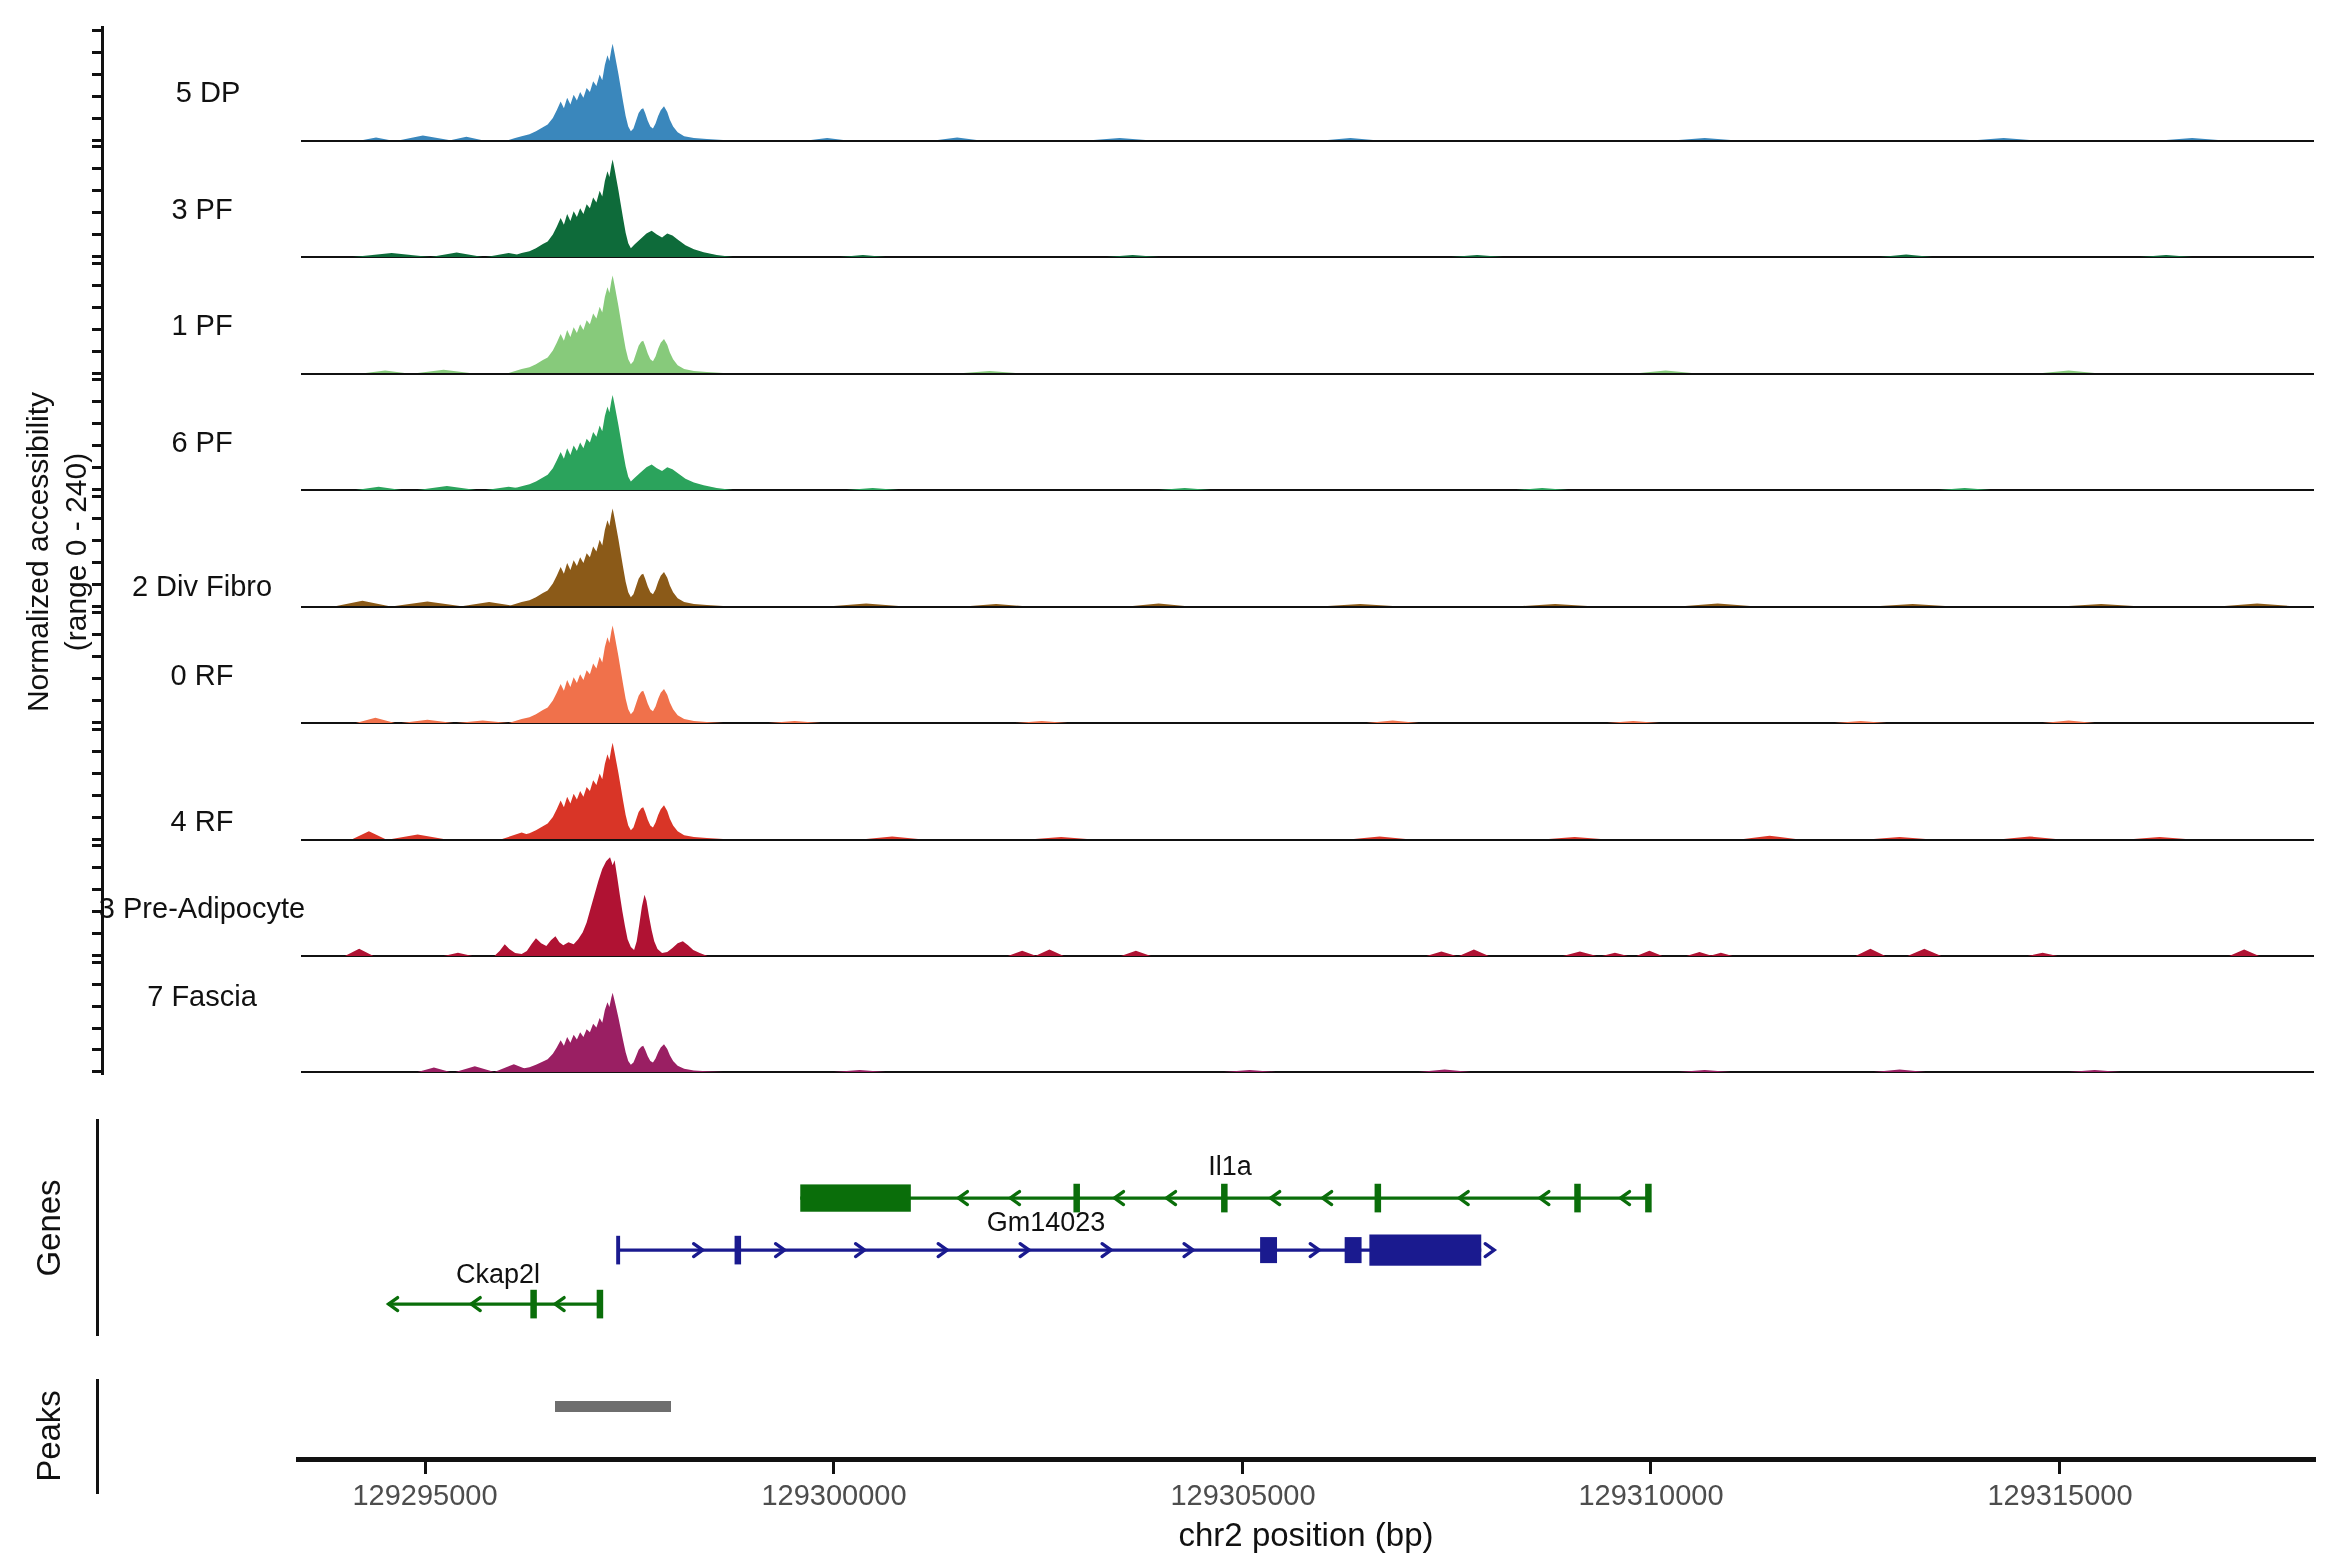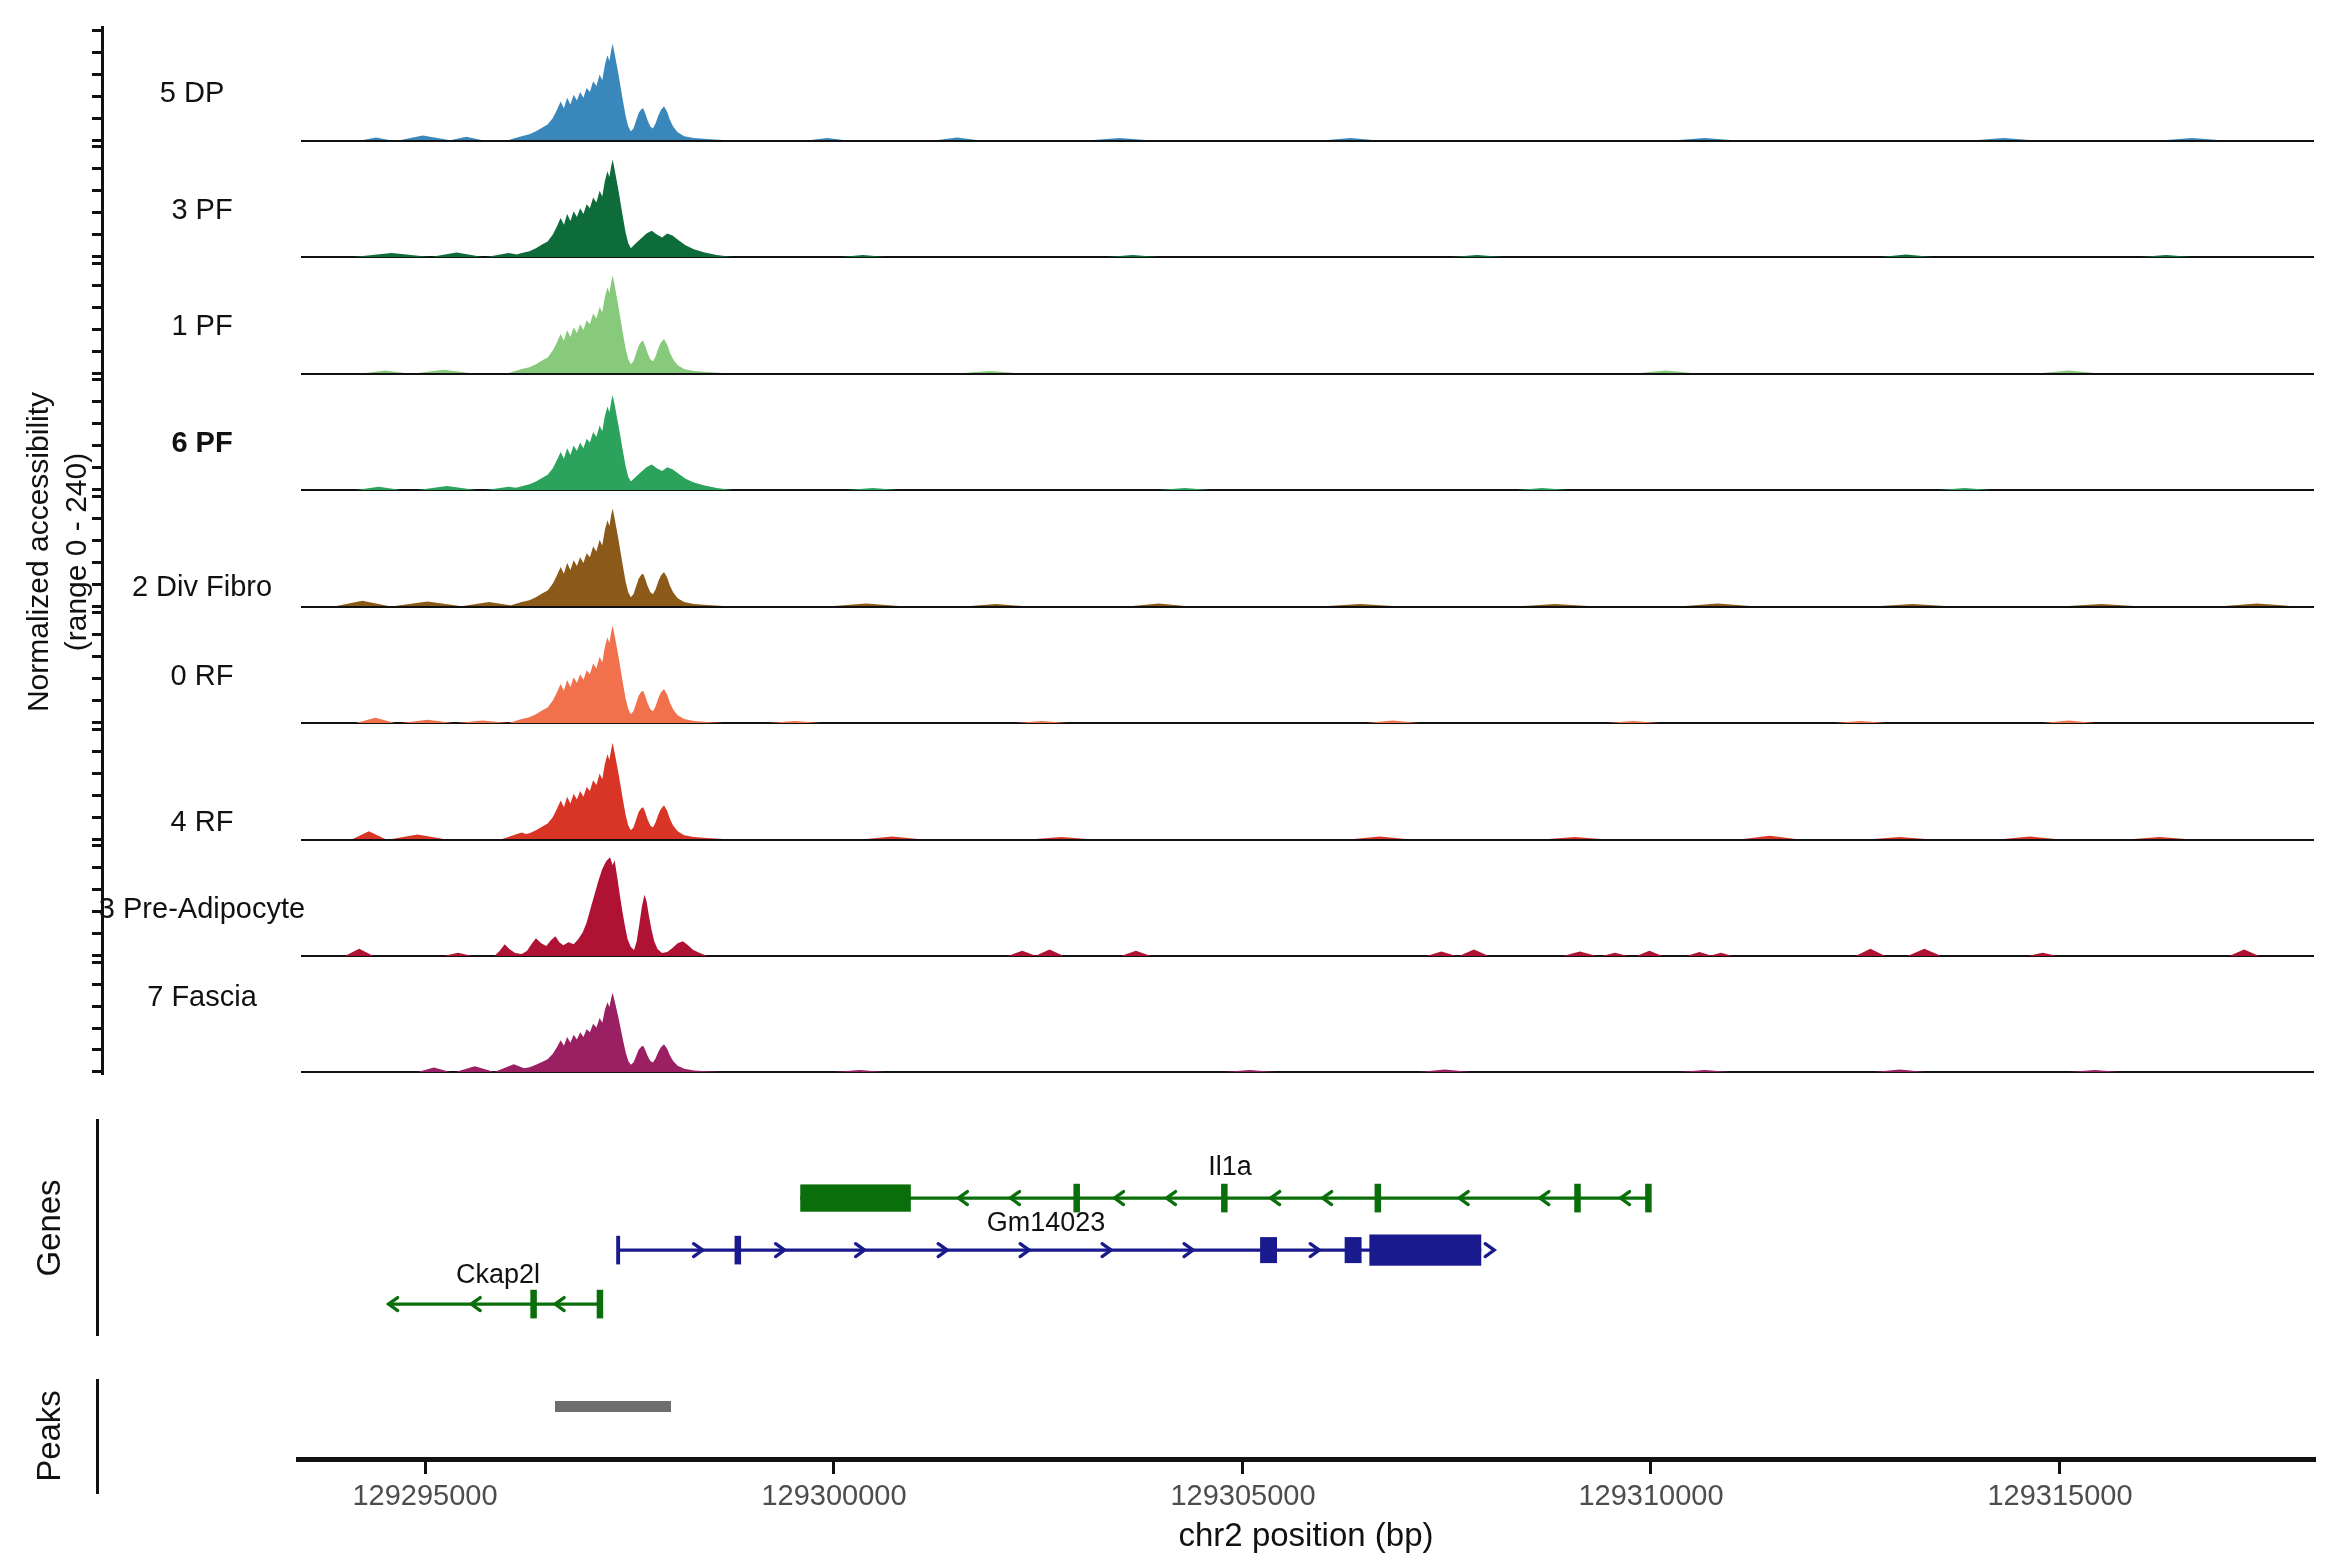--- a/index.html
+++ b/index.html
@@ -83,36 +83,36 @@
       <div class="ytick" style="left:92px;top:866px;width:9px;height:3.3px;"></div>
       <div class="ytick" style="left:92px;top:844px;width:9px;height:3.3px;"></div>
       <div class="ytick" style="left:92px;top:1070px;width:9px;height:3.3px;"></div>
       <div class="ytick" style="left:92px;top:1048px;width:9px;height:3.3px;"></div>
       <div class="ytick" style="left:92px;top:1027px;width:9px;height:3.3px;"></div>
       <div class="ytick" style="left:92px;top:1005px;width:9px;height:3.3px;"></div>
       <div class="ytick" style="left:92px;top:983px;width:9px;height:3.3px;"></div>
       <div class="ytick" style="left:92px;top:961px;width:9px;height:3.3px;"></div>
       <div class="bracket" style="left:96px;top:1119px;width:3.3px;height:217px;"></div>
       <div class="bracket" style="left:96px;top:1379px;width:3.3px;height:115px;"></div>
-      <div class="track-label" style="left:192px;top:92px;">5 DP</div>
+      <div class="track-label" style="left:208px;top:92px;">5 DP</div>
       <div class="baseline" style="left:301px;top:140px;width:2013px;height:2px;"></div>
       <svg class="layer" width="2013" height="117" viewBox="0 0 3094 180" style="left:301px;top:23.4px;">
         <path d="M 318 180 L 318.0 180.0 L 328.0 177.0 L 338.0 174.1 L 350.0 171.1 L 360.0 166.7 L 370.0 160.8 L 378.0 156.3 L 386.0 146.0 L 392.0 134.1 L 398.0 120.8 L 403.0 131.2 L 408.0 114.9 L 413.0 125.2 L 418.0 110.4 L 423.0 119.3 L 428.0 106.0 L 433.0 114.9 L 438.0 100.1 L 443.0 106.0 L 448.0 89.7 L 453.0 97.1 L 458.0 79.4 L 462.0 88.2 L 466.0 64.6 L 470.0 49.8 L 473.0 58.6 L 476.0 40.9 L 478.0 32.0 L 481.0 46.8 L 484.0 63.1 L 487.0 79.4 L 490.0 97.1 L 494.0 120.8 L 498.0 143.0 L 502.0 159.3 L 506.0 166.7 L 510.0 162.2 L 514.0 150.4 L 518.0 138.6 L 522.0 132.6 L 525.0 131.2 L 528.0 138.6 L 532.0 150.4 L 536.0 159.3 L 540.0 162.2 L 544.0 154.8 L 548.0 143.0 L 552.0 134.1 L 557.0 128.2 L 562.0 137.1 L 566.0 148.9 L 571.0 159.3 L 578.0 168.2 L 588.0 174.1 L 603.0 177.0 L 623.0 178.5 L 648.0 180.0 L 648 180 Z M 94 180 L 114 176 L 134 180 Z M 152 180 L 186 173 L 226 180 Z M 230 180 L 253 175 L 276 180 Z M 783 180 L 808 177 L 833 180 Z M 978 180 L 1008 176 L 1038 180 Z M 1218 180 L 1258 177 L 1298 180 Z M 1578 180 L 1613 177 L 1648 180 Z M 2118 180 L 2158 177 L 2198 180 Z M 2578 180 L 2618 177 L 2658 180 Z M 2868 180 L 2908 177 L 2948 180 Z" fill="#3A87BC"></path>
       </svg>
       <div class="track-label" style="left:202px;top:209px;">3 PF</div>
       <div class="baseline" style="left:301px;top:256px;width:2013px;height:2px;"></div>
       <svg class="layer" width="2013" height="117" viewBox="0 0 3094 180" style="left:301px;top:140px;">
         <path d="M 318 180 L 318.0 180.0 L 328.0 177.0 L 338.0 174.0 L 350.0 171.0 L 360.0 166.5 L 370.0 160.5 L 378.0 156.0 L 386.0 145.5 L 392.0 133.5 L 398.0 120.0 L 403.0 130.5 L 408.0 114.0 L 413.0 124.5 L 418.0 109.5 L 423.0 118.5 L 428.0 105.0 L 433.0 114.0 L 438.0 99.0 L 443.0 105.0 L 448.0 88.5 L 453.0 96.0 L 458.0 78.0 L 462.0 87.0 L 466.0 63.0 L 470.0 48.0 L 473.0 57.0 L 476.0 39.0 L 478.0 30.0 L 481.0 45.0 L 484.0 61.5 L 487.0 78.0 L 490.0 96.0 L 494.0 120.0 L 498.0 142.5 L 502.0 159.0 L 506.0 166.5 L 512.0 160.5 L 520.0 153.0 L 530.0 144.0 L 538.0 139.5 L 546.0 145.5 L 554.0 150.0 L 562.0 144.0 L 570.0 147.0 L 580.0 154.5 L 590.0 162.0 L 603.0 168.0 L 618.0 172.5 L 638.0 177.0 L 663.0 180.0 L 663 180 Z M 78 180 L 138 174 L 198 180 Z M 198 180 L 238 173 L 278 180 Z M 283 180 L 318 174 L 353 180 Z M 828 180 L 863 177 L 898 180 Z M 1238 180 L 1278 177 L 1318 180 Z M 1768 180 L 1808 177 L 1848 180 Z M 2428 180 L 2468 176 L 2508 180 Z M 2828 180 L 2868 177 L 2908 180 Z" fill="#0E6B3A"></path>
       </svg>
       <div class="track-label" style="left:202px;top:325px;">1 PF</div>
       <div class="baseline" style="left:301px;top:373px;width:2013px;height:2px;"></div>
       <svg class="layer" width="2013" height="117" viewBox="0 0 3094 180" style="left:301px;top:256px;">
         <path d="M 318 180 L 318.0 180.0 L 328.0 177.0 L 338.0 174.0 L 350.0 171.0 L 360.0 166.5 L 370.0 160.5 L 378.0 156.0 L 386.0 145.5 L 392.0 133.5 L 398.0 120.0 L 403.0 130.5 L 408.0 114.0 L 413.0 124.5 L 418.0 109.5 L 423.0 118.5 L 428.0 105.0 L 433.0 114.0 L 438.0 99.0 L 443.0 105.0 L 448.0 88.5 L 453.0 96.0 L 458.0 78.0 L 462.0 87.0 L 466.0 63.0 L 470.0 48.0 L 473.0 57.0 L 476.0 39.0 L 478.0 30.0 L 481.0 45.0 L 484.0 61.5 L 487.0 78.0 L 490.0 96.0 L 494.0 120.0 L 498.0 142.5 L 502.0 159.0 L 506.0 166.5 L 510.0 162.0 L 514.0 150.0 L 518.0 138.0 L 522.0 132.0 L 525.0 130.5 L 528.0 138.0 L 532.0 150.0 L 536.0 159.0 L 540.0 162.0 L 544.0 154.5 L 548.0 142.5 L 552.0 133.5 L 557.0 127.5 L 562.0 136.5 L 566.0 148.5 L 571.0 159.0 L 578.0 168.0 L 588.0 174.0 L 603.0 177.0 L 623.0 178.5 L 648.0 180.0 L 648 180 Z M 98 180 L 128 176 L 158 180 Z M 178 180 L 218 175 L 258 180 Z M 1018 180 L 1058 177 L 1098 180 Z M 2058 180 L 2098 176 L 2138 180 Z M 2678 180 L 2718 176 L 2758 180 Z" fill="#87CA7B"></path>
       </svg>
-      <div class="track-label" style="left:202px;top:442px;font-weight:bold;">6 PF</div>
+      <div class="track-label" style="left:202px;top:442px;">6 PF</div>
       <div class="baseline" style="left:301px;top:489px;width:2013px;height:2px;"></div>
       <svg class="layer" width="2013" height="117" viewBox="0 0 3094 180" style="left:301px;top:373px;">
         <path d="M 318 180 L 318.0 180.0 L 328.0 177.1 L 338.0 174.2 L 350.0 171.2 L 360.0 166.9 L 370.0 161.0 L 378.0 156.6 L 386.0 146.4 L 392.0 134.7 L 398.0 121.6 L 403.0 131.8 L 408.0 115.8 L 413.0 126.0 L 418.0 111.4 L 423.0 120.1 L 428.0 107.0 L 433.0 115.8 L 438.0 101.2 L 443.0 107.0 L 448.0 90.9 L 453.0 98.2 L 458.0 80.7 L 462.0 89.5 L 466.0 66.1 L 470.0 51.5 L 473.0 60.3 L 476.0 42.8 L 478.0 34.0 L 481.0 48.6 L 484.0 64.7 L 487.0 80.7 L 490.0 98.2 L 494.0 121.6 L 498.0 143.5 L 502.0 159.6 L 506.0 166.9 L 512.0 161.0 L 520.0 153.7 L 530.0 145.0 L 538.0 140.6 L 546.0 146.4 L 554.0 150.8 L 562.0 145.0 L 570.0 147.9 L 580.0 155.2 L 590.0 162.5 L 603.0 168.3 L 618.0 172.7 L 638.0 177.1 L 663.0 180.0 L 663 180 Z M 83 180 L 118 175 L 153 180 Z M 178 180 L 223 174 L 268 180 Z M 283 180 L 318 175 L 353 180 Z M 838 180 L 878 177 L 918 180 Z M 1318 180 L 1358 177 L 1398 180 Z M 1868 180 L 1908 177 L 1948 180 Z M 2518 180 L 2558 177 L 2598 180 Z" fill="#2BA35C"></path>
       </svg>
       <div class="track-label" style="left:202px;top:558px;margin-top:28px;">2 Div Fibro</div>
       <div class="baseline" style="left:301px;top:606px;width:2013px;height:2px;"></div>
       <svg class="layer" width="2013" height="117" viewBox="0 0 3094 180" style="left:301px;top:489px;">
         <path d="M 318 180 L 318.0 180.0 L 328.0 177.0 L 338.0 174.0 L 350.0 171.0 L 360.0 166.5 L 370.0 160.5 L 378.0 156.0 L 386.0 145.5 L 392.0 133.5 L 398.0 120.0 L 403.0 130.5 L 408.0 114.0 L 413.0 124.5 L 418.0 109.5 L 423.0 118.5 L 428.0 105.0 L 433.0 114.0 L 438.0 99.0 L 443.0 105.0 L 448.0 88.5 L 453.0 96.0 L 458.0 78.0 L 462.0 87.0 L 466.0 63.0 L 470.0 48.0 L 473.0 57.0 L 476.0 39.0 L 478.0 30.0 L 481.0 45.0 L 484.0 61.5 L 487.0 78.0 L 490.0 96.0 L 494.0 120.0 L 498.0 142.5 L 502.0 159.0 L 506.0 166.5 L 510.0 162.0 L 514.0 150.0 L 518.0 138.0 L 522.0 132.0 L 525.0 130.5 L 528.0 138.0 L 532.0 150.0 L 536.0 159.0 L 540.0 162.0 L 544.0 154.5 L 548.0 142.5 L 552.0 133.5 L 557.0 127.5 L 562.0 136.5 L 566.0 148.5 L 571.0 159.0 L 578.0 168.0 L 588.0 174.0 L 603.0 177.0 L 623.0 178.5 L 648.0 180.0 L 648 180 Z M 53 180 L 93 172 L 133 180 Z M 143 180 L 193 173 L 243 180 Z M 248 180 L 288 174 L 328 180 Z M 818 180 L 868 176 L 918 180 Z M 1028 180 L 1068 177 L 1108 180 Z M 1278 180 L 1318 176 L 1358 180 Z M 1578 180 L 1628 177 L 1678 180 Z M 1878 180 L 1928 177 L 1978 180 Z M 2128 180 L 2178 176 L 2228 180 Z M 2428 180 L 2478 177 L 2528 180 Z M 2718 180 L 2768 177 L 2818 180 Z M 2958 180 L 3008 176 L 3058 180 Z" fill="#8B5A18"></path>
       </svg>
       <div class="track-label" style="left:202px;top:675px;">0 RF</div>

